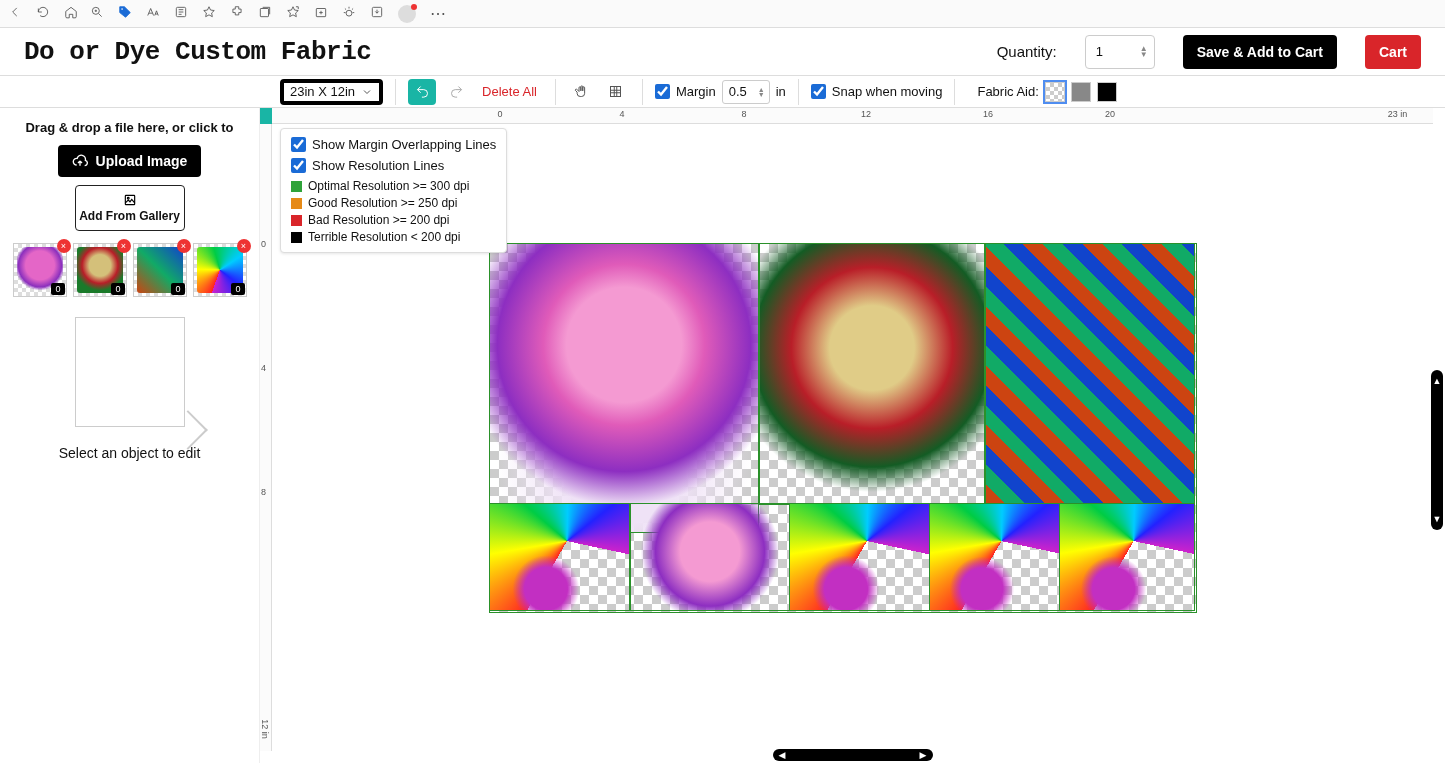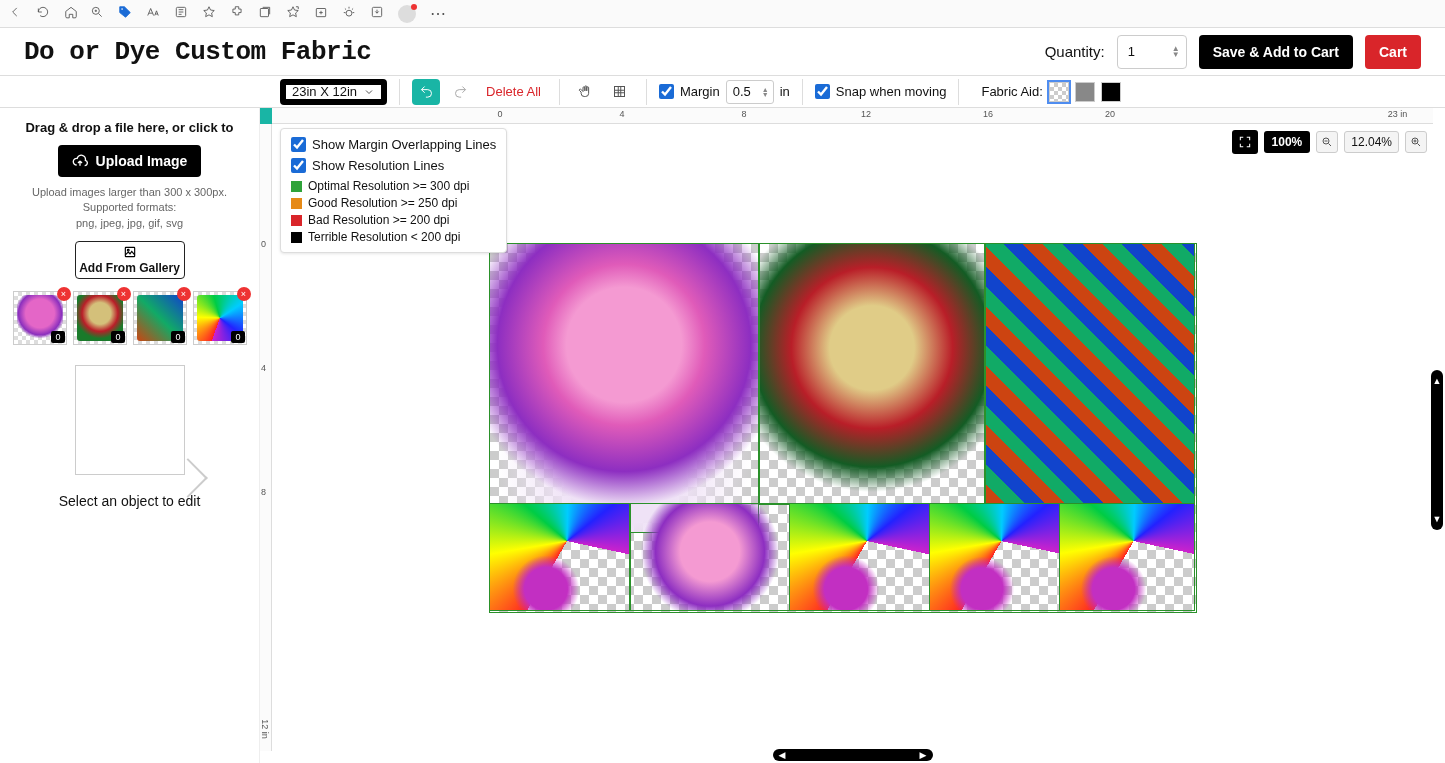--- a/index.html
+++ b/index.html
@@ -13,31 +13,31 @@
 .addr-wrap .lock { width: 12px; height: 12px; }
 .addr { font-size: 12px; color: #666; }
 .right-icons { display: flex; gap: 14px; align-items: center; }
 .right-icons .avatar { width:18px;height:18px;border-radius:50%;background:#ddd;position:relative; }
 .right-icons .avatar::after{content:'';position:absolute;top:-1px;right:-1px;width:6px;height:6px;background:#e33;border-radius:50%;}
 .dots { font-size:16px; letter-spacing:1px; color:#555; }
 
 
 .app-header { height: 48px; display: flex; align-items: center; padding: 0 24px; border-bottom: 1px solid #ddd; }
 .brand { font-family: Liberation Mono, monospace; font-size: 26px; font-weight: 900; letter-spacing: -0.5px; }
-.header-right { margin-left: auto; display: flex; align-items: center; gap: 12px; }
+.header-right { margin-left: auto; display: flex; align-items: center; gap: 28px; }
 .qty-label { font-size: 15px; }
 .qty-input { width: 70px; height: 34px; border: 1px solid #ccc; border-radius: 4px; display:flex; align-items:center; padding:0 6px 0 10px; justify-content:space-between; }
 .spinner { display:flex; flex-direction:column; line-height:6px; font-size:8px; color:#888; }
 .btn { height: 34px; padding: 0 14px; border-radius: 4px; font-size: 14px; font-weight:600; display:flex; align-items:center; cursor:pointer; border:none; }
 .btn-dark { background:#000; color:#fff; }
 .btn-red  { background:#d9252a; color:#fff; }
 
 
 .toolbar { height: 32px; display:flex; align-items:center; padding: 0 0 0 280px; gap: 6px; border-bottom:1px solid #ddd; }
-.size-select { height:26px; min-width:96px; border:6px solid #000000; border-radius:4px; display:flex; align-items:center; padding:0 6px; gap:6px; font-size:13px;text-align:right; }
+.size-select { height:26px; min-width:96px; border:4px solid #000000; border-radius:4px; display:flex; align-items:center; padding:0 6px; gap:6px; font-size:13px;text-align:right; }
 .tb-sep { width:1px; height:26px; background:#ddd; margin:0 6px; }
 .tb-iconbtn { width:28px; height:26px; border:1px solid transparent; border-radius:4px; display:flex; align-items:center; justify-content:center; }
 .tb-iconbtn.teal { background:#19b5a5; }
 .tb-iconbtn.teal svg{stroke:#fff;}
 .tb-iconbtn.muted svg{stroke:#aaa;}
 .tb-iconbtn svg{width:15px;height:15px;stroke:#555;fill:none;stroke-width:1.6;}
 .delete-all { color:#d9252a; font-size:13px; padding:0 6px; }
 .chk { display:flex; align-items:center; gap:6px; font-size:13px; }
 .chk input { width:15px; height:15px; accent-color:#1a6bd6; }
 .margin-input { width:48px; height:24px; border:1px solid #ccc; border-radius:3px; display:flex; align-items:center; padding:0 4px 0 6px; justify-content:space-between; }
@@ -48,21 +48,21 @@
 .swatch.checker{background-image:linear-gradient(45deg,#ccc 25%,transparent 25%,transparent 75%,#ccc 75%),linear-gradient(45deg,#ccc 25%,transparent 25%,transparent 75%,#ccc 75%);background-size:8px 8px;background-position:0 0,4px 4px; box-shadow:0 0 0 2px #4f8df0;}
 .swatch.gray{background:#888;}
 .swatch.black{background:#000;}
 
 
 .main { display:flex; height: calc(763px - 28px - 48px - 32px); }
 .sidebar { width: 260px; padding: 12px; border-right: 1px solid #eee; }
 .dropzone { text-align:center; font-size:13px; font-weight:600; margin-bottom:10px; }
 .btn-upload { background:#000; color:#fff; border-radius:4px; padding:8px 14px; display:inline-flex; gap:8px; align-items:center; font-size:14px; font-weight:600; margin:0 auto 8px; }
 .hint { font-size:11px; color:#666; text-align:center; line-height:1.4; margin-bottom:10px;}
-.gallery-btn { width:110px; height:38px; border:1px solid #222; border-radius:4px; margin:0 auto 12px; display:flex; flex-direction:column; align-items:center; justify-content:center; font-size:12px; font-weight:600; gap:2px;}
+.gallery-btn { width:110px; height:46px; border:1px solid #222; border-radius:4px; margin:0 auto 12px; display:flex; flex-direction:column; align-items:center; justify-content:center; font-size:12px; font-weight:600; gap:2px;}
 .thumbs { display:flex; gap:6px; justify-content:center; margin-bottom:20px;}
 .thumb { width:54px; height:54px; border:1px solid #ccc; position:relative; background-image:linear-gradient(45deg,#ddd 25%,transparent 25%,transparent 75%,#ddd 75%),linear-gradient(45deg,#ddd 25%,transparent 25%,transparent 75%,#ddd 75%);background-size:8px 8px;background-position:0 0,4px 4px;}
 .thumb .del { position:absolute; top:-5px; right:-5px; width:14px; height:14px; background:#e33; border-radius:50%; color:#fff; font-size:9px; display:flex; align-items:center; justify-content:center;}
 .thumb .cnt { position:absolute; bottom:1px; right:1px; background:#000; color:#fff; font-size:9px; padding:1px 4px; border-radius:2px;}
 .thumb .art{position:absolute;inset:3px;border-radius:3px;}
 .thumb:nth-child(1) .art{background:radial-gradient(circle at 50% 40%, #e466c7 0 40%, #8b2fbd 60%, transparent 70%);}
 .thumb:nth-child(2) .art{background:radial-gradient(circle at 50% 40%, #d4c07a 0 30%, #b91e28 50%, #1a7a2a 70%);}
 .thumb:nth-child(3) .art{background:linear-gradient(45deg,#c41,#1a6,#14c);}
 .thumb:nth-child(4) .art{background:conic-gradient(from 200deg,#f22,#ff0,#0c4,#0cf,#22f,#c2c);}
 .select-box { width:110px; height:110px; border:1px solid #ccc; margin:20px auto 8px; position:relative;}
@@ -252,23 +252,20 @@
   <div class="sidebar">
     <div class="dropzone">Drag &amp; drop a file here, or click to</div>
     <div style="text-align:center">
       <div class="btn-upload">
         <svg viewBox="0 0 24 24" width="16" height="16" style="stroke:#fff;fill:none;stroke-width:2">
             <path d="M7 18a5 5 0 1 1 .8-9.93A6 6 0 0 1 20 11a4 4 0 0 1-1 7.87M12 12v7m0-7 3 3m-3-3-3 3"></path>
           </svg>
         <span>Upload Image</span>
       </div>
     </div>
-    <div class="hint">
-      <span>Upload images larger than 300 x 300px. Supported formats:</span><br><span>png, jpeg, jpg, gif, svg</span>
-    </div>
     <div class="gallery-btn">
       <svg viewBox="0 0 24 24" width="14" height="14" style="stroke:#000;fill:none;stroke-width:2">
           <rect x="4" y="4" width="16" height="16" rx="1"></rect>
           <circle cx="9" cy="9" r="1.5"></circle>
           <path d="M4 17l5-5 3 3 3-4 5 6"></path>
         </svg>
       <span>Add From Gallery</span>
     </div>
     <div class="thumbs">
       <div class="thumb">
@@ -335,41 +332,20 @@
       <div class="legend-item">
           <div class="legend-sw" style="background:#d9252a"></div>
           <span>Bad Resolution &gt;= 200 dpi</span>
         </div>
       <div class="legend-item">
           <div class="legend-sw" style="background:#000"></div>
           <span>Terrible Resolution &lt; 200 dpi</span>
         </div>
     </div>
 
-    <div class="zoom-ctrl">
-      <div class="icon-chip">
-          <svg viewBox="0 0 24 24">
-            <path d="M4 9V4h5M20 9V4h-5M4 15v5h5M20 15v5h-5"></path>
-          </svg>
-        </div>
-      <div class="chip">100%</div>
-      <div class="zbtn">
-          <svg viewBox="0 0 24 24" width="12" height="12" style="stroke:#555;fill:none;stroke-width:2">
-            <circle cx="10" cy="10" r="6"></circle>
-            <path d="M15 15l5 5M7 10h6"></path>
-          </svg>
-        </div>
-      <div class="zval">12.04%</div>
-      <div class="zbtn">
-          <svg viewBox="0 0 24 24" width="12" height="12" style="stroke:#555;fill:none;stroke-width:2">
-            <circle cx="10" cy="10" r="6"></circle>
-            <path d="M15 15l5 5M7 10h6M10 7v6"></path>
-          </svg>
-        </div>
-    </div>
 
     <div class="sheet">
       <div class="obj obj1 red-edge">
           <div class="fill"></div>
         </div>
       <div class="obj obj2">
           <div class="fill"></div>
         </div>
       <div class="obj obj3">
           <div class="fill"></div>

